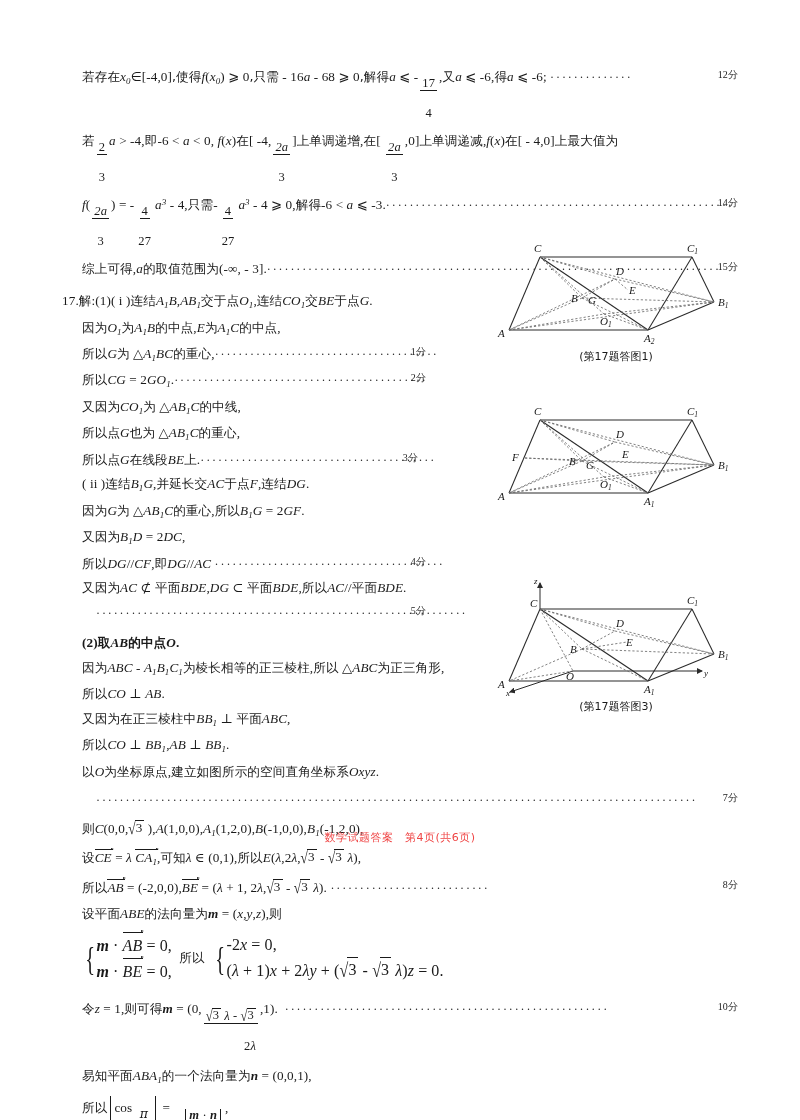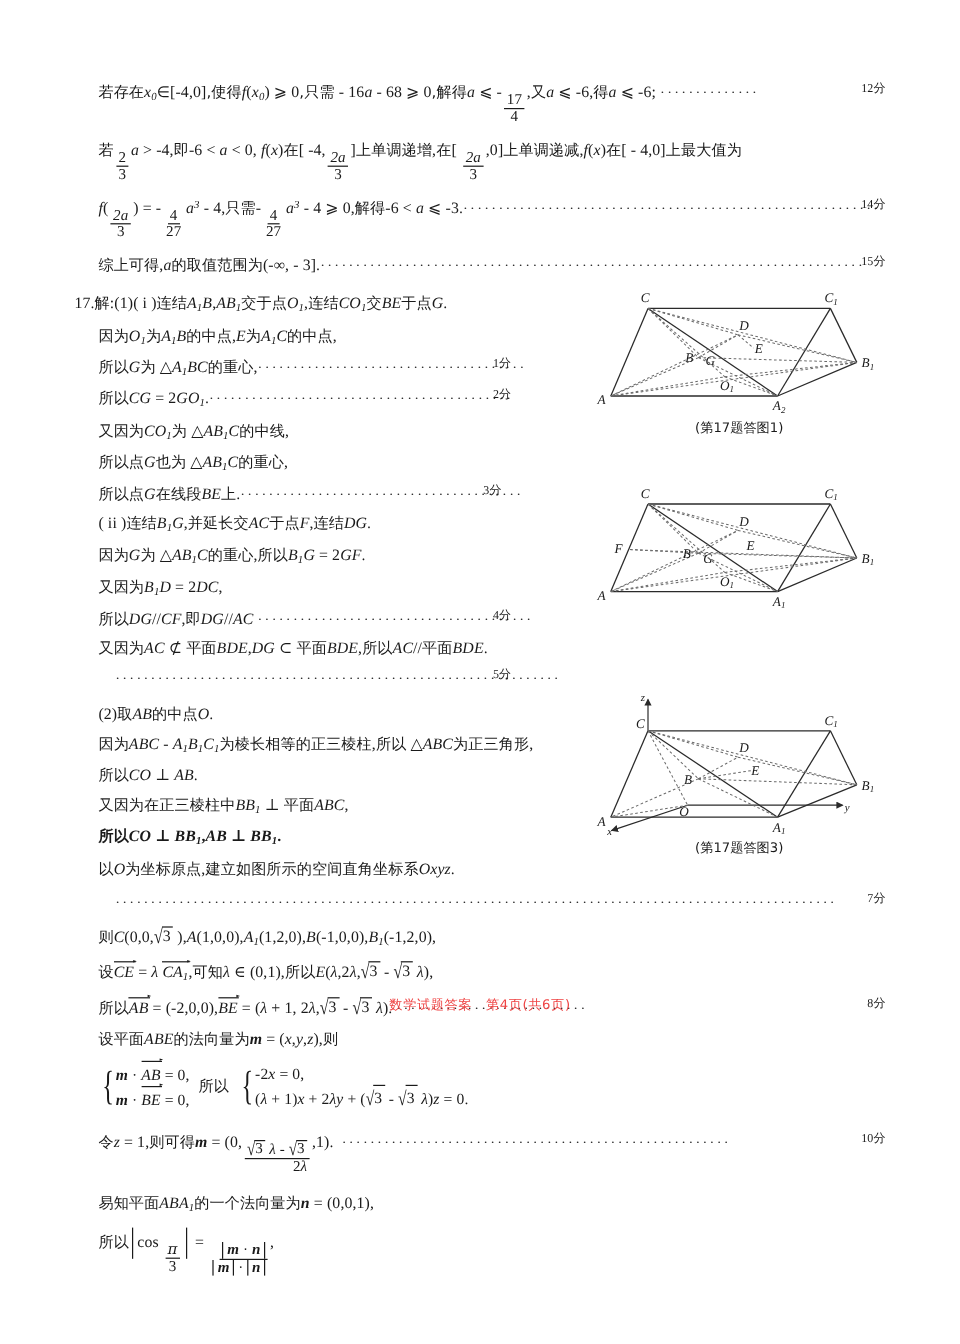--- a/index.html
+++ b/index.html
@@ -39,20 +39,21 @@
   .sup { font-size: .68em; vertical-align: .5em; font-style: italic;}
 
   .frac {
     display: inline-flex;
     flex-direction: column;
     align-items: center;
     vertical-align: -0.45em;
     margin: 0 2px;
     line-height: 1.05;
     font-size: .95em;
+    gap: 16px;
   }
   .frac .num { padding: 0 2px; border-bottom: 1px solid #1a1a1a; }
   .frac .den { padding: 0 2px; }
   .frac.big { vertical-align: -0.5em; align-items: flex-end; }
 
   .sqrt {
     display: inline-block;
     border-top: 1px solid #1a1a1a;
     padding: 0 2px 0 1px;
     margin-left: -1px;
@@ -100,21 +101,21 @@
     align-items: center;
     vertical-align: middle;
   }
   .sys .brace {
     font-size: 34px;
     line-height: 0.8;
     font-family: "Liberation Serif", serif;
     transform: scaleX(.6);
     margin-right: -2px;
   }
-  .sys .rows { display: inline-flex; flex-direction: column; line-height: 1.55; font-size: 13px;}
+  .sys .rows { display: inline-flex; flex-direction: column; line-height: 1.55; font-size: 16px;}
 
   .absbar {
     display: inline-block;
     border-left: 1px solid #1a1a1a;
     border-right: 1px solid #1a1a1a;
     padding: 0 3px;
   }
   .tallbar {
     display:inline-block;
     width:0; border-left:1px solid #1a1a1a;
@@ -244,37 +245,37 @@
 
   <div class="ln" style="margin-bottom:11px;">
     <span class="cn">又因为</span><span class="it">AC</span>&nbsp;⊄&nbsp;<span class="cn">平面</span><span class="it">BDE</span>,<span class="it">DG</span>&nbsp;⊂&nbsp;<span class="cn">平面</span><span class="it">BDE</span>,<span class="cn">所以</span><span class="it">AC</span>//<span class="cn">平面</span><span class="it">BDE</span>.
   </div>
 
   <div class="ln" style="margin-bottom:17px; padding-left:14px;">
     <span class="dots">·······························································</span>
     <span class="mark" style="right:312px;">5分</span>
   </div>
 
-  <div class="ln" style="margin-bottom:11px;">
+  <div class="ln" style="margin-bottom:11px;font-weight:bold;">
     (2)<span class="cn">取</span><span class="it">AB</span><span class="cn">的中点</span><span class="it">O</span>.
   </div>
 
   <div class="ln" style="margin-bottom:11px;">
     <span class="cn">因为</span><span class="it">ABC</span>&nbsp;‑&nbsp;<span class="it">A</span><span class="sub">1</span><span class="it">B</span><span class="sub">1</span><span class="it">C</span><span class="sub">1</span><span class="cn">为棱长相等的正三棱柱</span>,<span class="cn">所以</span>&nbsp;△<span class="it">ABC</span><span class="cn">为正三角形</span>,
   </div>
 
   <div class="ln" style="margin-bottom:11px;">
     <span class="cn">所以</span><span class="it">CO</span>&nbsp;⊥&nbsp;<span class="it">AB</span>.
   </div>
 
   <div class="ln" style="margin-bottom:11px;">
     <span class="cn">又因为在正三棱柱中</span><span class="it">BB</span><span class="sub">1</span>&nbsp;⊥&nbsp;<span class="cn">平面</span><span class="it">ABC</span>,
   </div>
 
-  <div class="ln" style="margin-bottom:11px;font-weight:bold;">
+  <div class="ln" style="margin-bottom:11px;">
     <span class="cn">所以</span><span class="it">CO</span>&nbsp;⊥&nbsp;<span class="it">BB</span><span class="sub">1</span>,<span class="it">AB</span>&nbsp;⊥&nbsp;<span class="it">BB</span><span class="sub">1</span>.
   </div>
 
   <div class="ln" style="margin-bottom:15px;">
     <span class="cn">以</span><span class="it">O</span><span class="cn">为坐标原点</span>,<span class="cn">建立如图所示的空间直角坐标系</span><span class="it">Oxyz</span>.
   </div>
 
   <div class="ln" style="margin-bottom:14px; padding-left:14px;">
     <span class="dots">······································································································</span>
     <span class="mark">7分</span>

